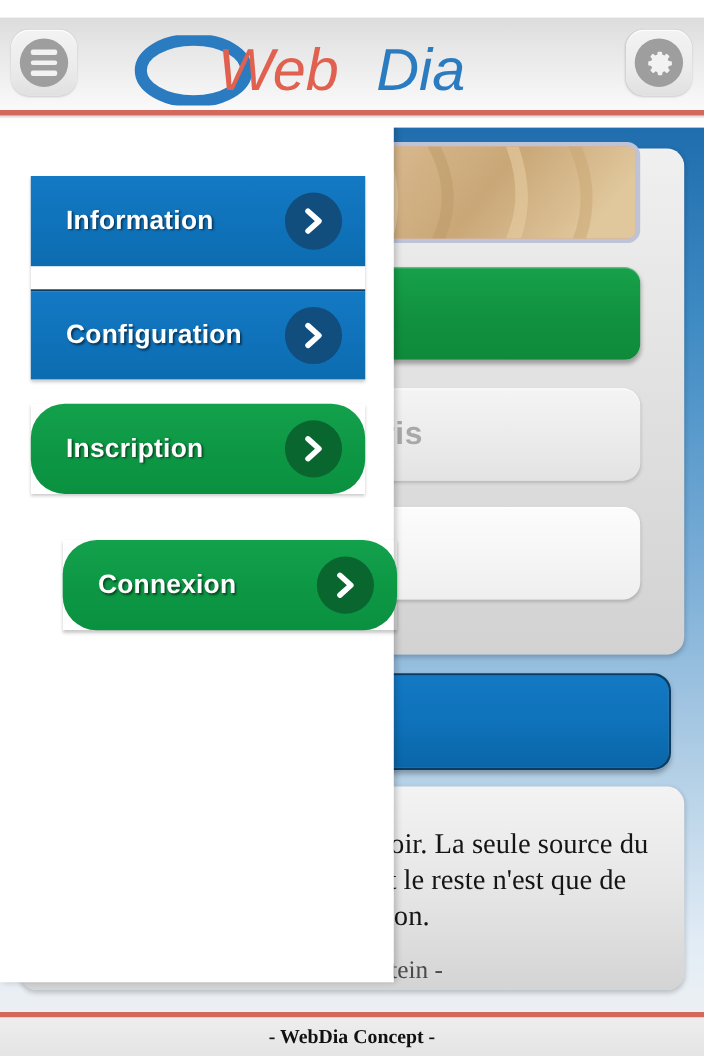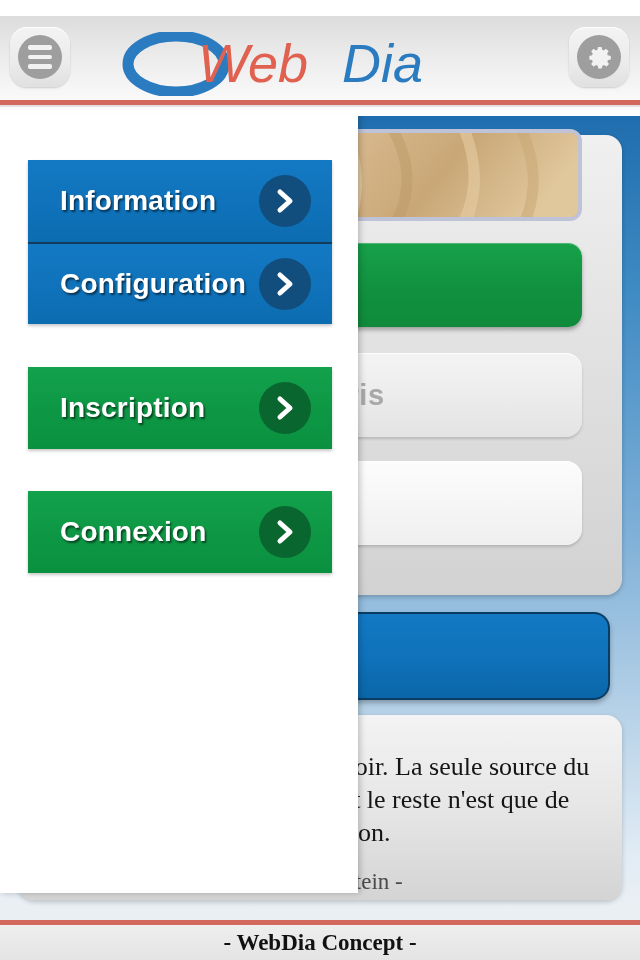--- a/index.html
+++ b/index.html
@@ -216,21 +216,21 @@
   }
   .footer-bar {
     position: absolute;
     left: 0; top: 818px;
     width: 640px; height: 35px;
     background: linear-gradient(180deg, #eeeeee 0%, #e4e4e4 100%);
     display: flex;
     align-items: center;
     justify-content: center;
     font-family: "Liberation Serif", serif;
-    font-size: 23px;
+    font-size: 18px;
     font-weight: bold;
     color: #111111;
   }
 
   
   .drawer {
     position: absolute;
     left: 0; top: 107px;
     width: 358px;
     height: 786px;
@@ -240,41 +240,42 @@
   }
 
   .menu-group {
     position: absolute;
     left: 28px;
     width: 304px;
     box-shadow: 0 2px 3px rgba(0,0,0,0.22);
   }
   .menu-group.g1 { top: 53px; }
   .menu-group.g2 { top: 260px; }
-  .menu-group.g3 { top: 384px; }
+  .menu-group.g3 { top: 384px; margin-left: 29px; }
   .menu-group.g4 { top: 508px; }
 
   .menu-item {
     position: relative;
     height: 82px;
     display: flex;
     align-items: center;
     padding: 0 0 0 32px;
     cursor: pointer;
   }
   .menu-item.blue {
     background: linear-gradient(180deg, #1479c4 0%, #0f72ba 55%, #0c6cb0 100%);
   }
   .menu-item.green {
     background: linear-gradient(180deg, #13a14c 0%, #0d9744 55%, #0a9140 100%);
-  }
-  .menu-item + .menu-item { border-top: 2px solid #123a5c; }
+    border-radius: 31px;
+  }
+  .menu-item + .menu-item { border-top: 2px solid #123a5c; margin-top: 21px; }
 
   .menu-label {
-    font-size: 28px;
+    font-size: 24px;
     font-weight: bold;
     color: #ffffff;
     text-shadow: 1.5px 1.5px 2px rgba(0,0,0,0.55);
     letter-spacing: 0.2px;
     flex: 1;
   }
 
   .chevron-badge {
     width: 52px; height: 52px;
     border-radius: 50%;

